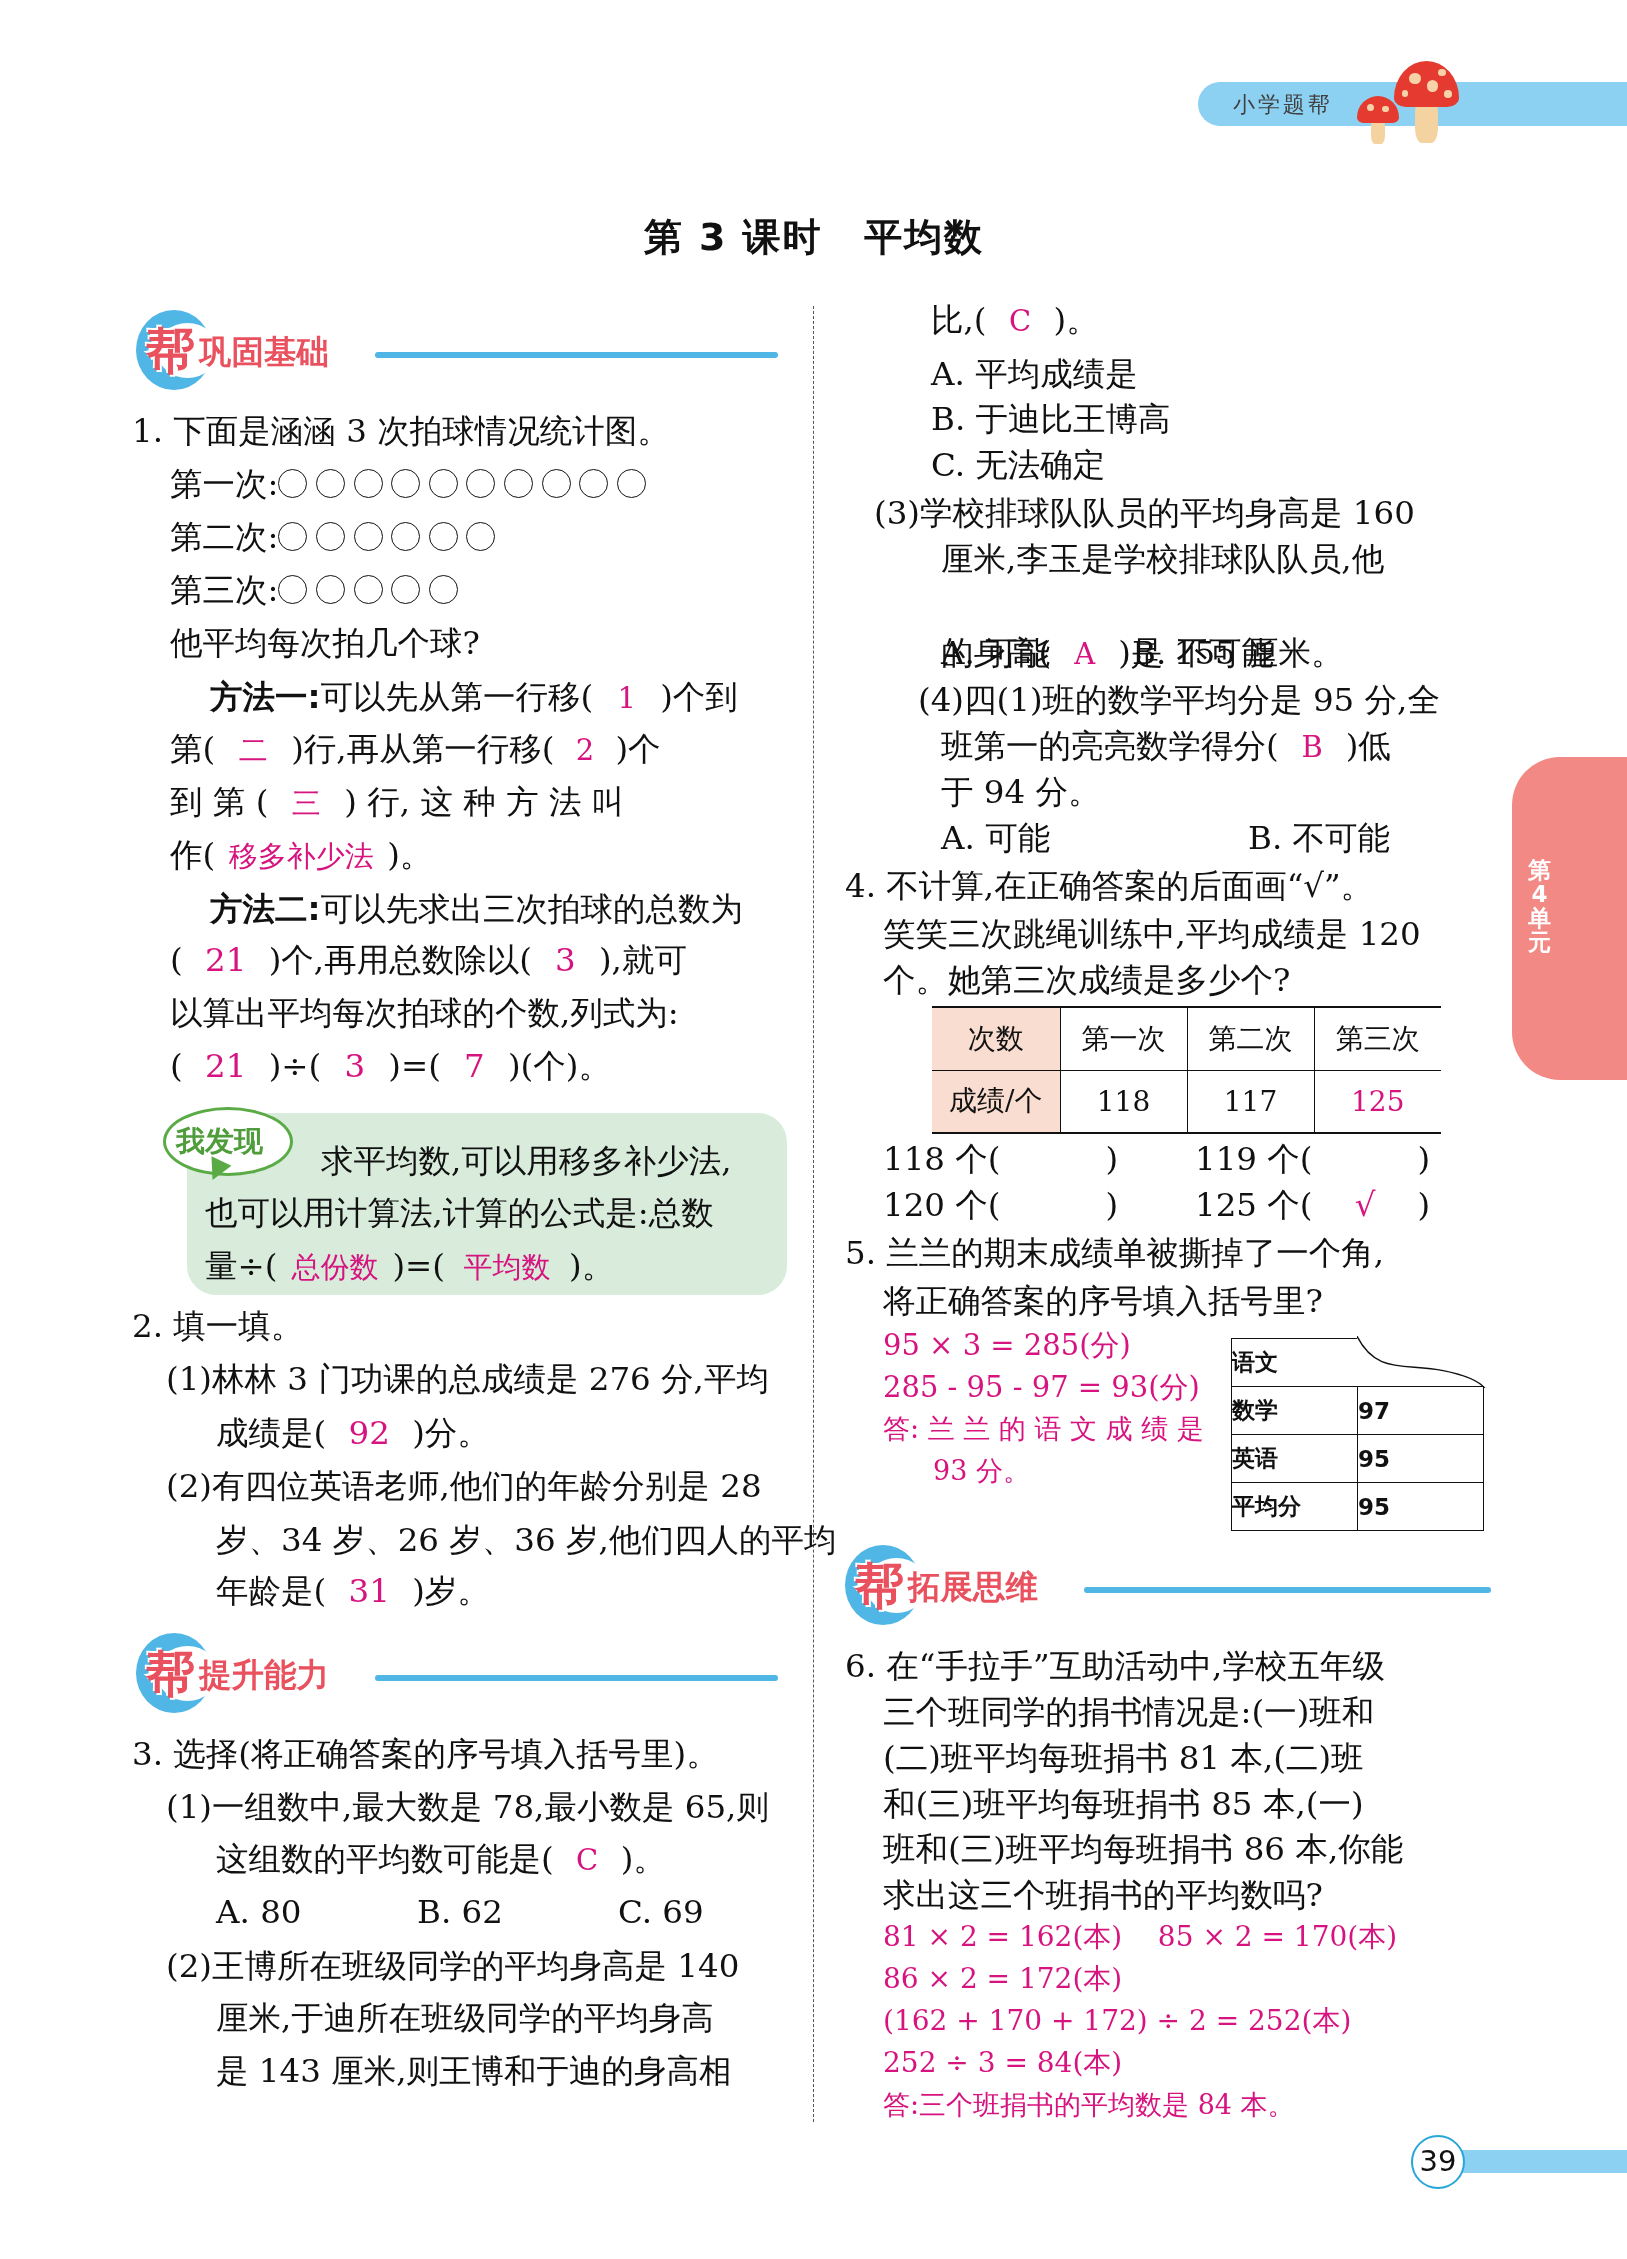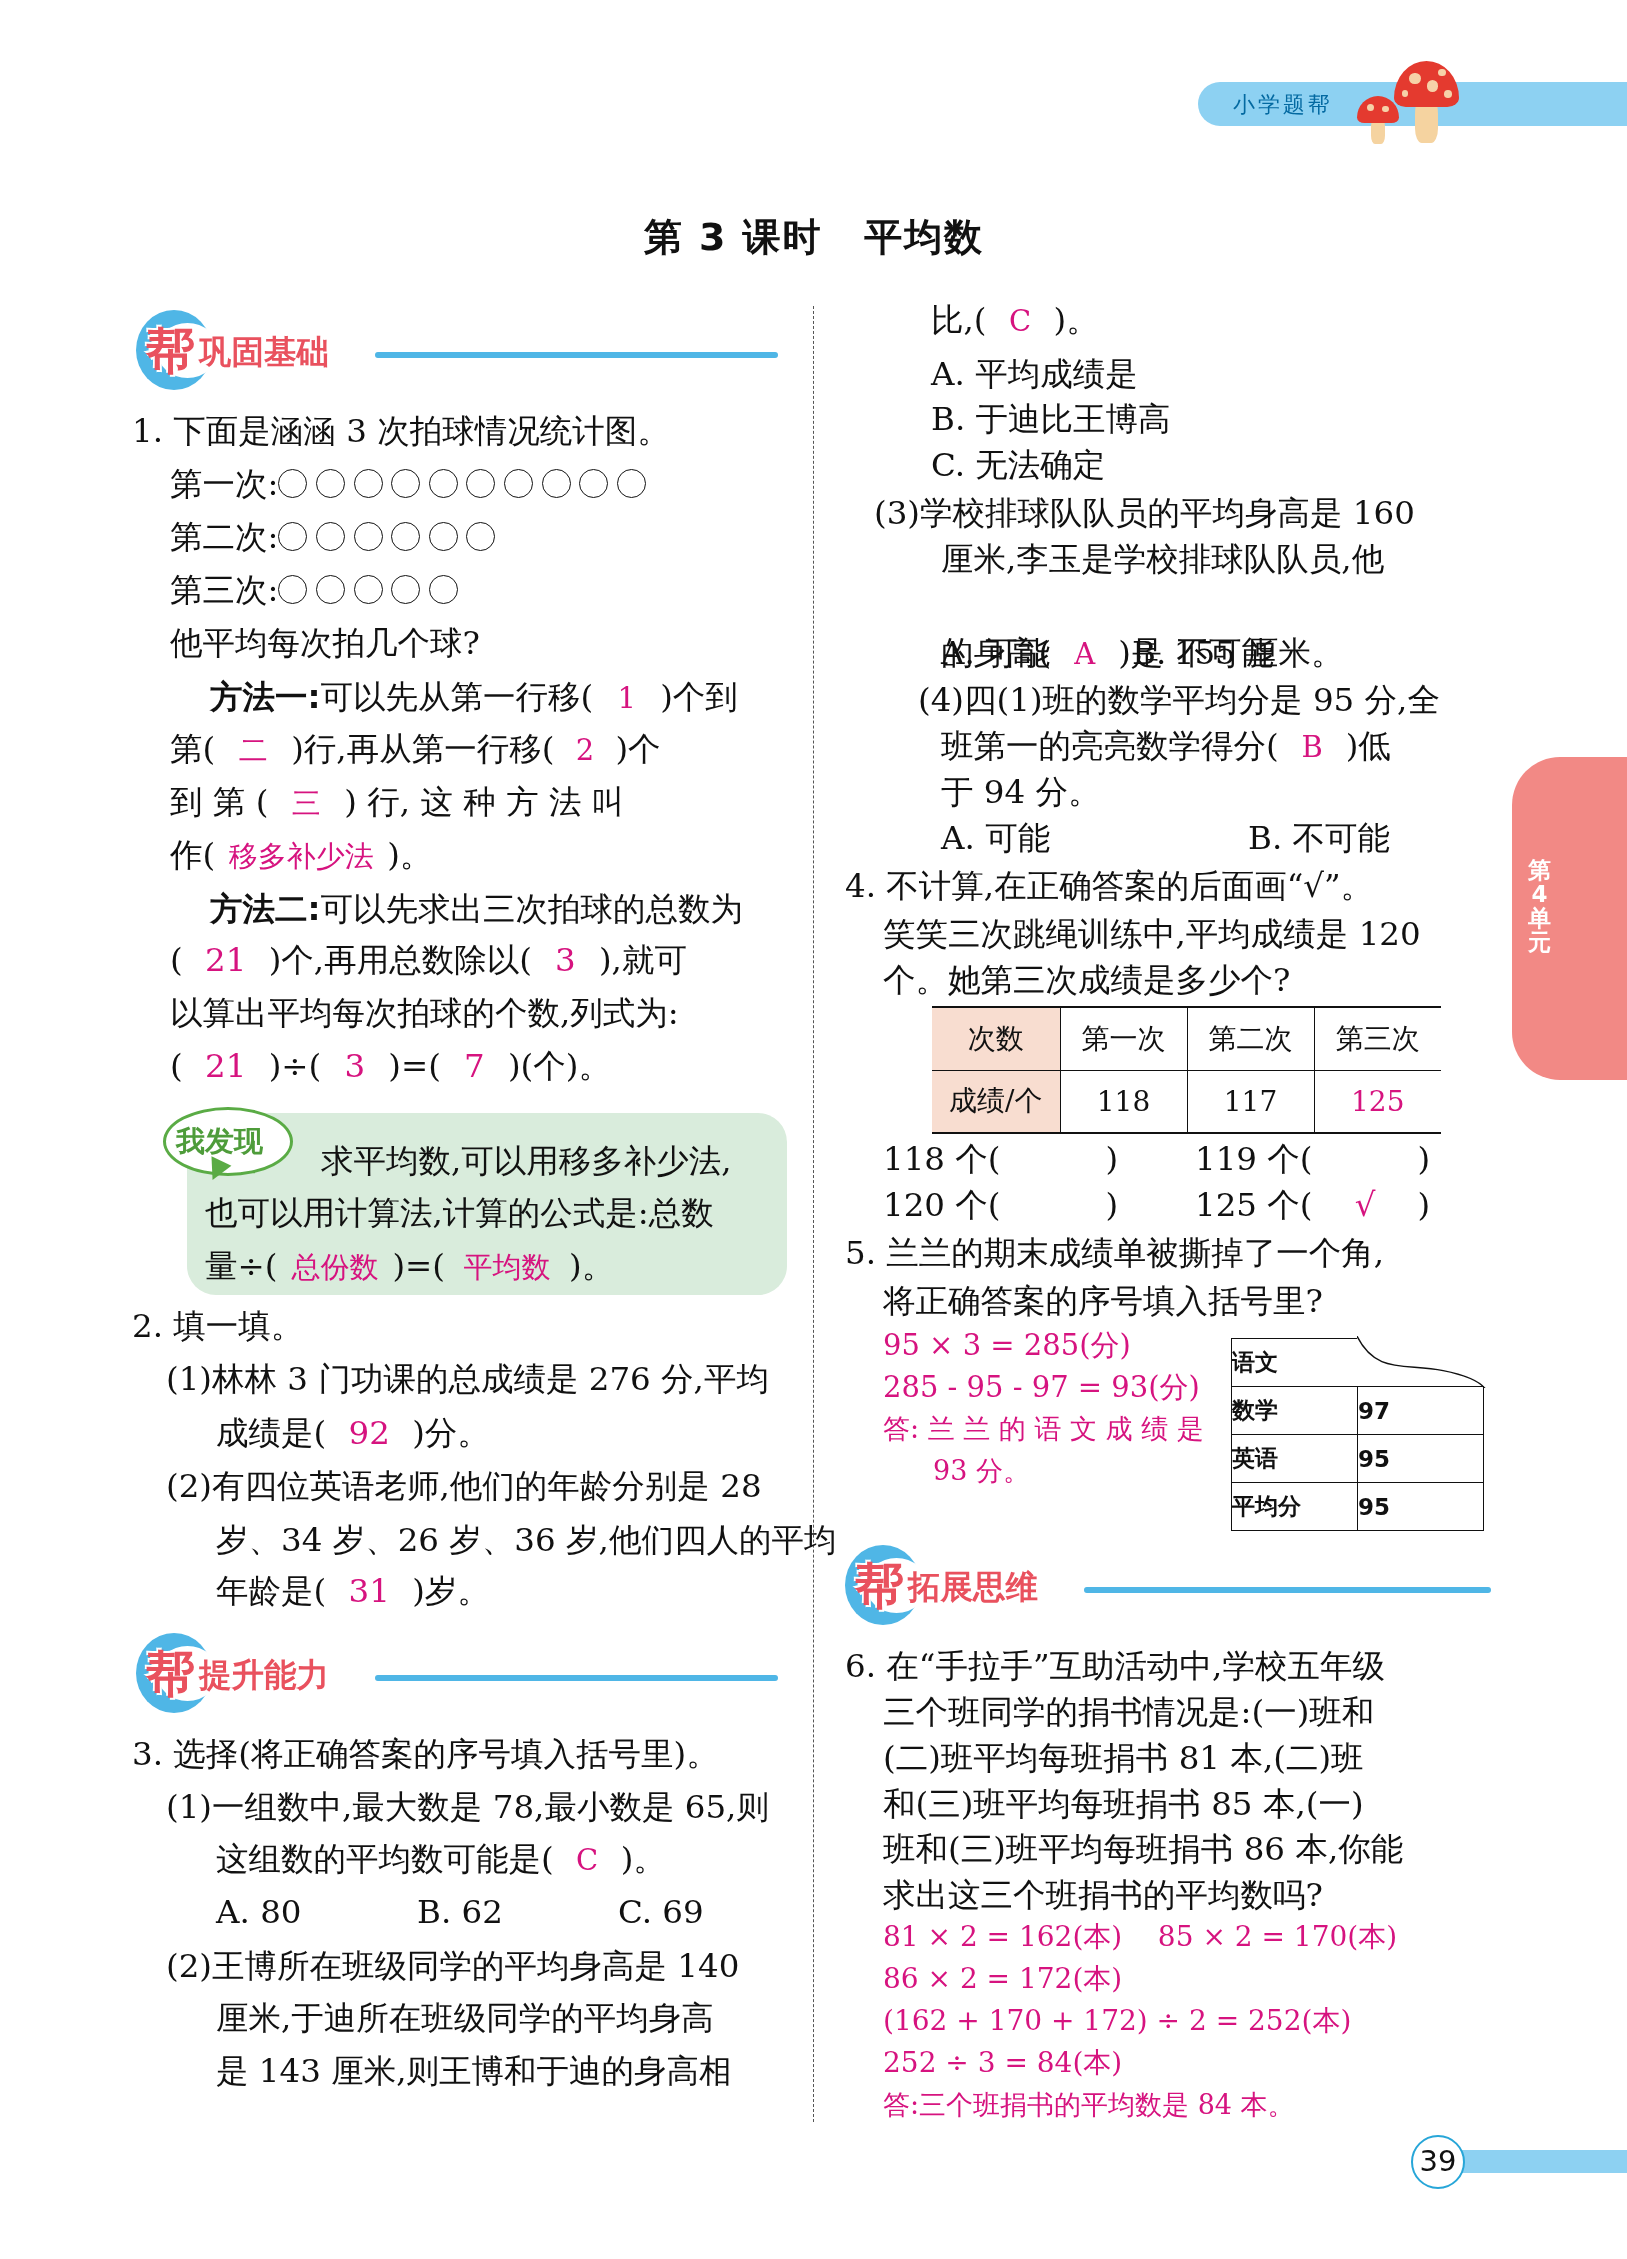--- a/index.html
+++ b/index.html
@@ -1,21 +1,21 @@
 <!DOCTYPE html>
 <html><head>
 <meta charset="utf-8">
 <style>
   * { margin: 0; padding: 0; box-sizing: border-box; }
   html, body { width: 1628px; height: 2260px; background: #ffffff; overflow: hidden; }
   body { position: relative; font-family: "DejaVu Serif", "Liberation Serif", serif; color: #111; }
 
   
   .ribbon { position: absolute; left: 1198px; top: 82px; width: 430px; height: 44px; background: #8dd1f2; border-radius: 22px 0 0 22px; }
-  .ribbon-text { position: absolute; left: 1233px; top: 90px; font-family: "DejaVu Sans", sans-serif; font-size: 22px; color: #0369a1; letter-spacing: 2.9px; }
+  .ribbon-text { position: absolute; left: 1233px; top: 90px; font-family: "DejaVu Sans", sans-serif; font-size: 22px; color: #404040; letter-spacing: 2.9px; }
   .mushroom { position: absolute; }
   .mush-cap { position: absolute; background: #e43a2f; border-radius: 50% 50% 18% 18% / 80% 80% 20% 20%; }
   .mush-stem { position: absolute; background: #f5d3a0; border-radius: 40% 40% 30% 30%; }
   .mush-dot { position: absolute; background: #f6d2a8; border-radius: 50%; }
 
   .page-title { position: absolute; left: 0; width: 1628px; top: 212px; text-align: center; font-family: "DejaVu Sans", sans-serif; font-weight: bold; font-size: 38px; letter-spacing: 1.9px; }
   .page-title span.gap { display: inline-block; width: 42px; }
 
   .divider { position: absolute; left: 813px; top: 306px; height: 1816px; border-left: 1.9px dashed #555; }
 

